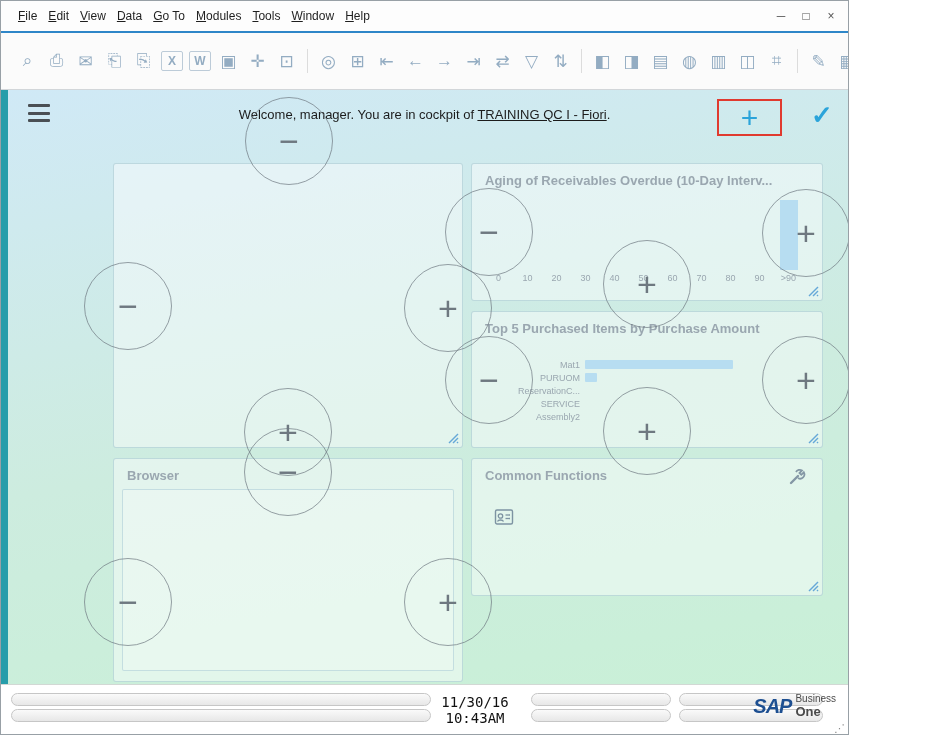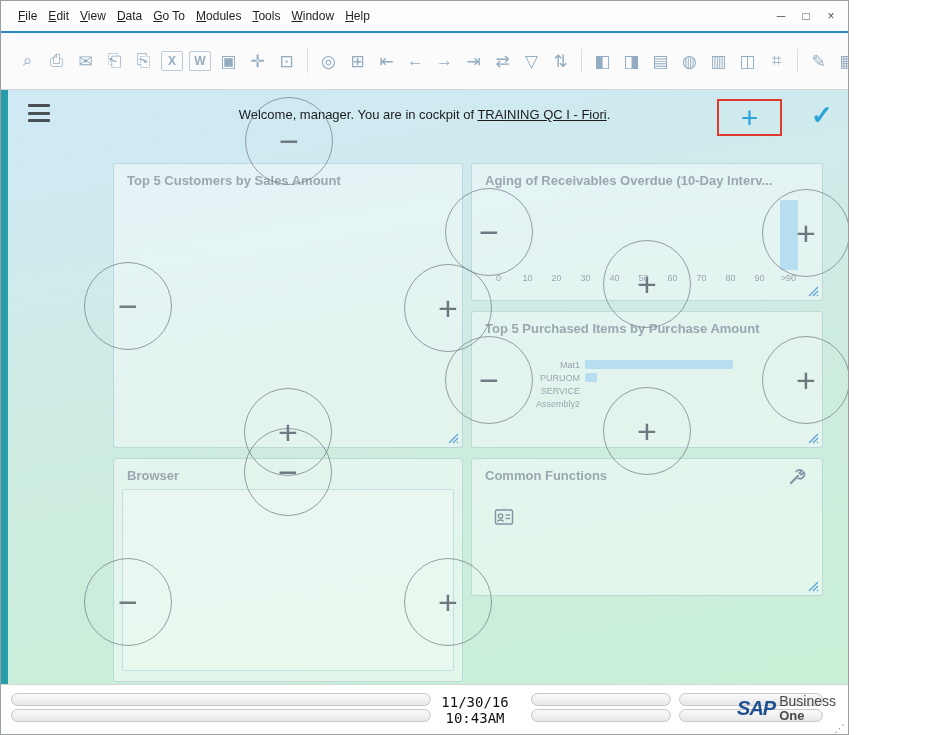--- a/index.html
+++ b/index.html
@@ -59,21 +59,21 @@
             padding:0; cursor:pointer; font-family:"Liberation Sans",sans-serif; }
 
   
   .statusbar { position:absolute; top:683px; left:0; right:0; height:52px; background:#fff; border-top:1px solid #d2d8d4; }
   .sb-row { position:absolute; left:0; right:0; height:14px; }
   .sb-field { position:absolute; height:13px; border:1px solid #c6c6c6; border-radius:7px; background:linear-gradient(#fafafa,#e7e7e7); }
   .sb-text { position:absolute; font-family:"DejaVu Sans Mono", monospace; font-size:14px; color:#101010; text-align:center; top:1px; }
   .sap-logo { position:absolute; right:12px; top:9px; display:flex; align-items:center; }
   .sap-word { font-size:20px; font-weight:bold; font-style:italic; color:#1d4f91; letter-spacing:-1px; }
   .bo { display:flex; flex-direction:column; margin-left:4px; line-height:1.05; }
-  .bo-business { font-size:14px; color:#4a4a4a; }
+  .bo-business { font-size:10px; color:#4a4a4a; }
   .bo-one { font-size:13px; font-weight:bold; color:#4a4a4a; }
   .grip { position:absolute; right:3px; bottom:1px; color:#8a8a8a; font-size:11px; cursor:nwse-resize; }
 </style>
 </head>
 <body>
 
 <div class="app">
 
   <div class="titlerow">
     <div class="menu-items">
@@ -149,21 +149,20 @@
     </div>
     <button class="check-btn">✓</button>
     <button class="search-btn">
       <svg width="25" height="25" viewBox="0 0 25 25">
         <circle cx="10.5" cy="10.5" r="7.5" fill="none" stroke="#4a5055" stroke-width="2"></circle>
         <line x1="16" y1="16" x2="23" y2="23" stroke="#4a5055" stroke-width="2"></line>
       </svg>
     </button>
 
     <div class="widget" style="left:112px; top:73px; width:350px; height:285px;">
-      <div class="wtitle">Top 5 Customers by Sales Amount</div>
       <div class="hchart" style="left:10px; top:50px; width:330px;">
         </div>
       <svg class="resize" width="13" height="13" viewBox="0 0 13 13">
         <line x1="3" y1="12" x2="12" y2="3" stroke="#66a8d8" stroke-width="1.5"></line>
         <line x1="7" y1="12" x2="12" y2="7" stroke="#66a8d8" stroke-width="1.5"></line>
         <line x1="11" y1="12" x2="12" y2="11" stroke="#66a8d8" stroke-width="1.5"></line>
       </svg>
     </div>
 
     <div class="widget" style="left:470px; top:73px; width:352px; height:138px;">
@@ -228,20 +227,24 @@
             <div class="hbar-label" style="width: 98px; font-size: 9px;">Mat1</div>
             <div class="hbar-track" style="padding-left: 5px;">
               <div class="hbar" style="width: 148px; height: 9px; background: rgb(183, 221, 241);"></div>
             </div>
           </div>
           <div class="hbar-row" style="height: 13px;">
             <div class="hbar-label" style="width: 98px; font-size: 9px;">PURUOM</div>
             <div class="hbar-track" style="padding-left: 5px;">
               <div class="hbar" style="width: 12px; height: 9px; background: rgb(183, 221, 241);"></div>
             </div>
+          </div>
+          <div class="hbar-row" style="height: 13px;">
+            <div class="hbar-label" style="width: 98px; font-size: 9px;">ReservationC...</div>
+            <div class="hbar-track" style="padding-left: 5px;"></div>
           </div>
           <div class="hbar-row" style="height: 13px;">
             <div class="hbar-label" style="width: 98px; font-size: 9px;">SERVICE</div>
             <div class="hbar-track" style="padding-left: 5px;"></div>
           </div>
           <div class="hbar-row" style="height: 13px;">
             <div class="hbar-label" style="width: 98px; font-size: 9px;">Assembly2</div>
             <div class="hbar-track" style="padding-left: 5px;"></div>
           </div>
         </div>

